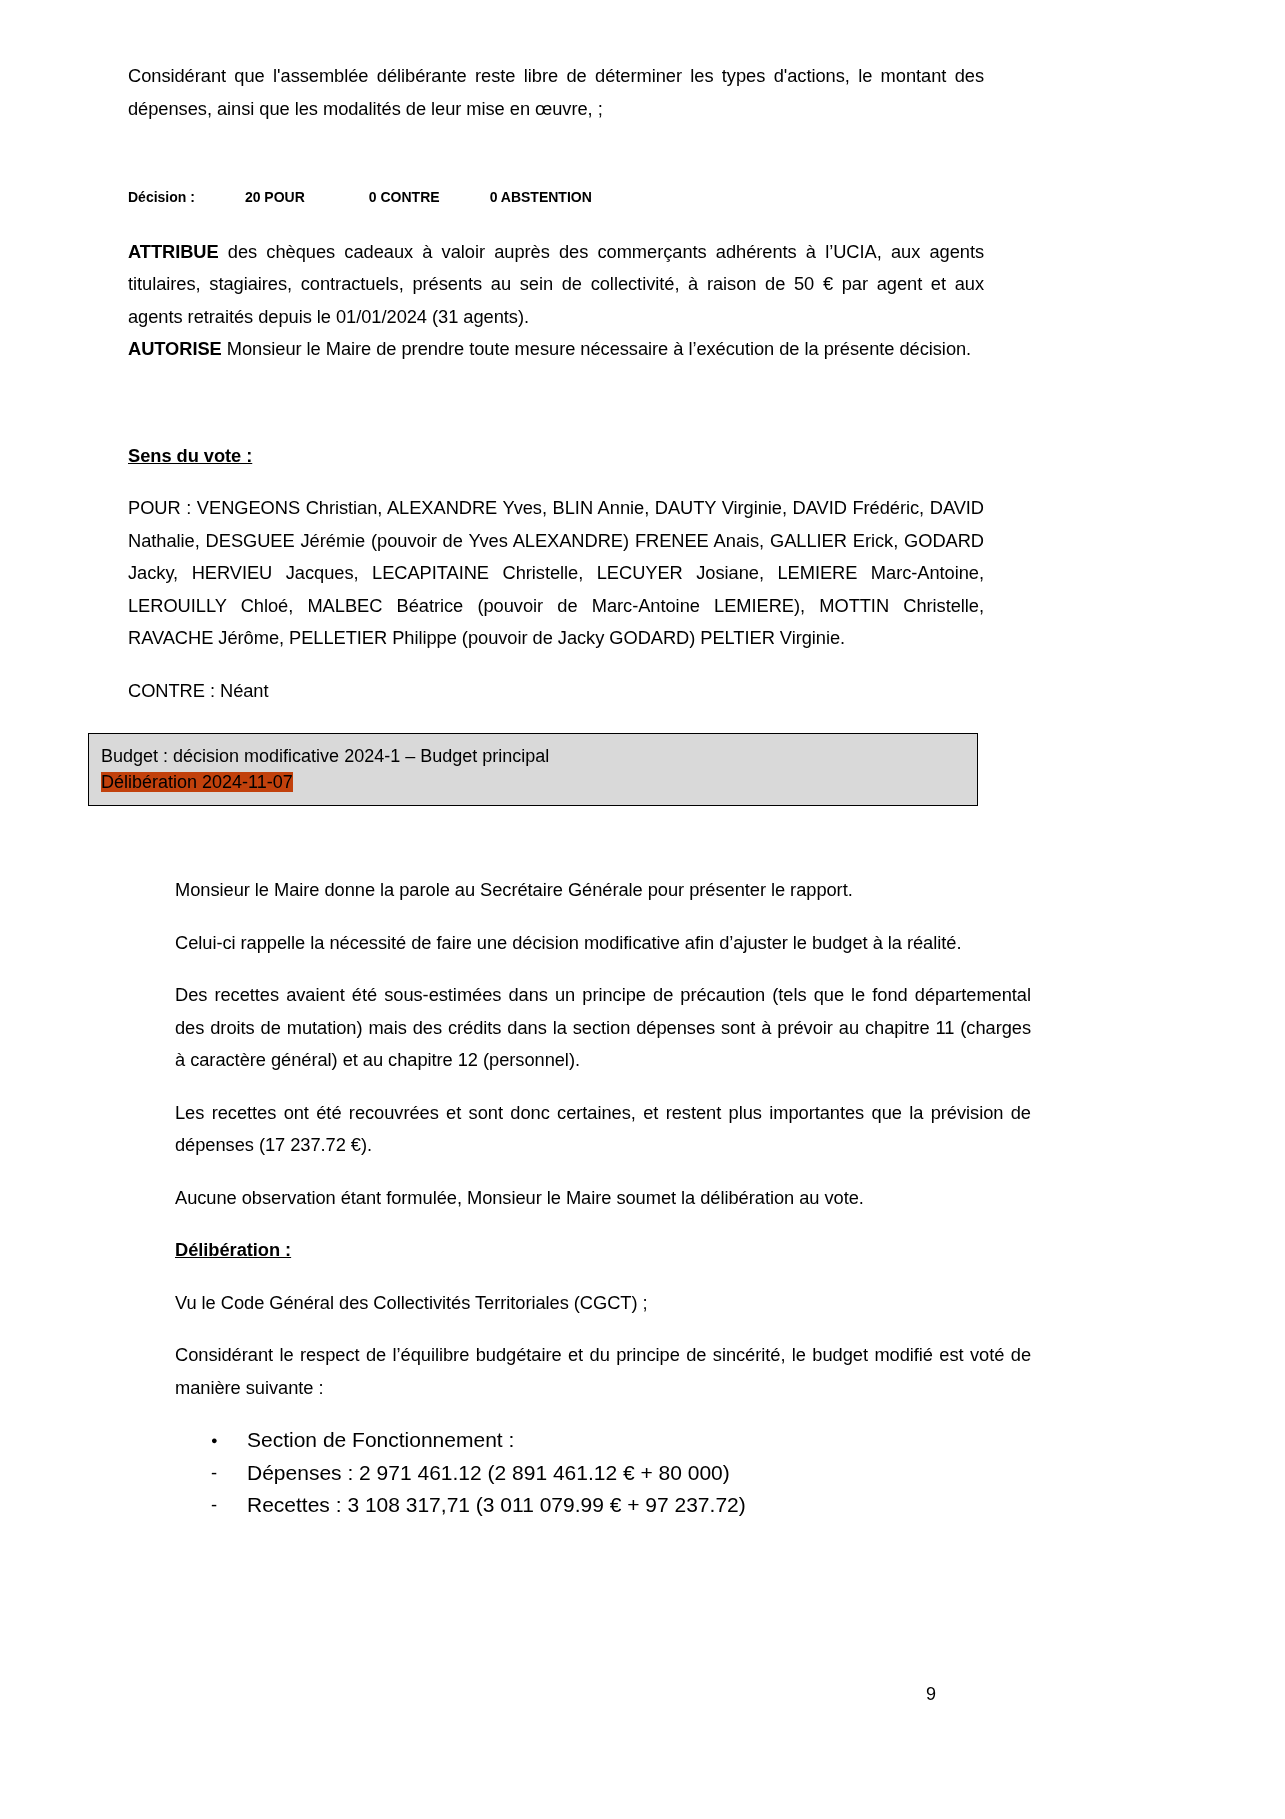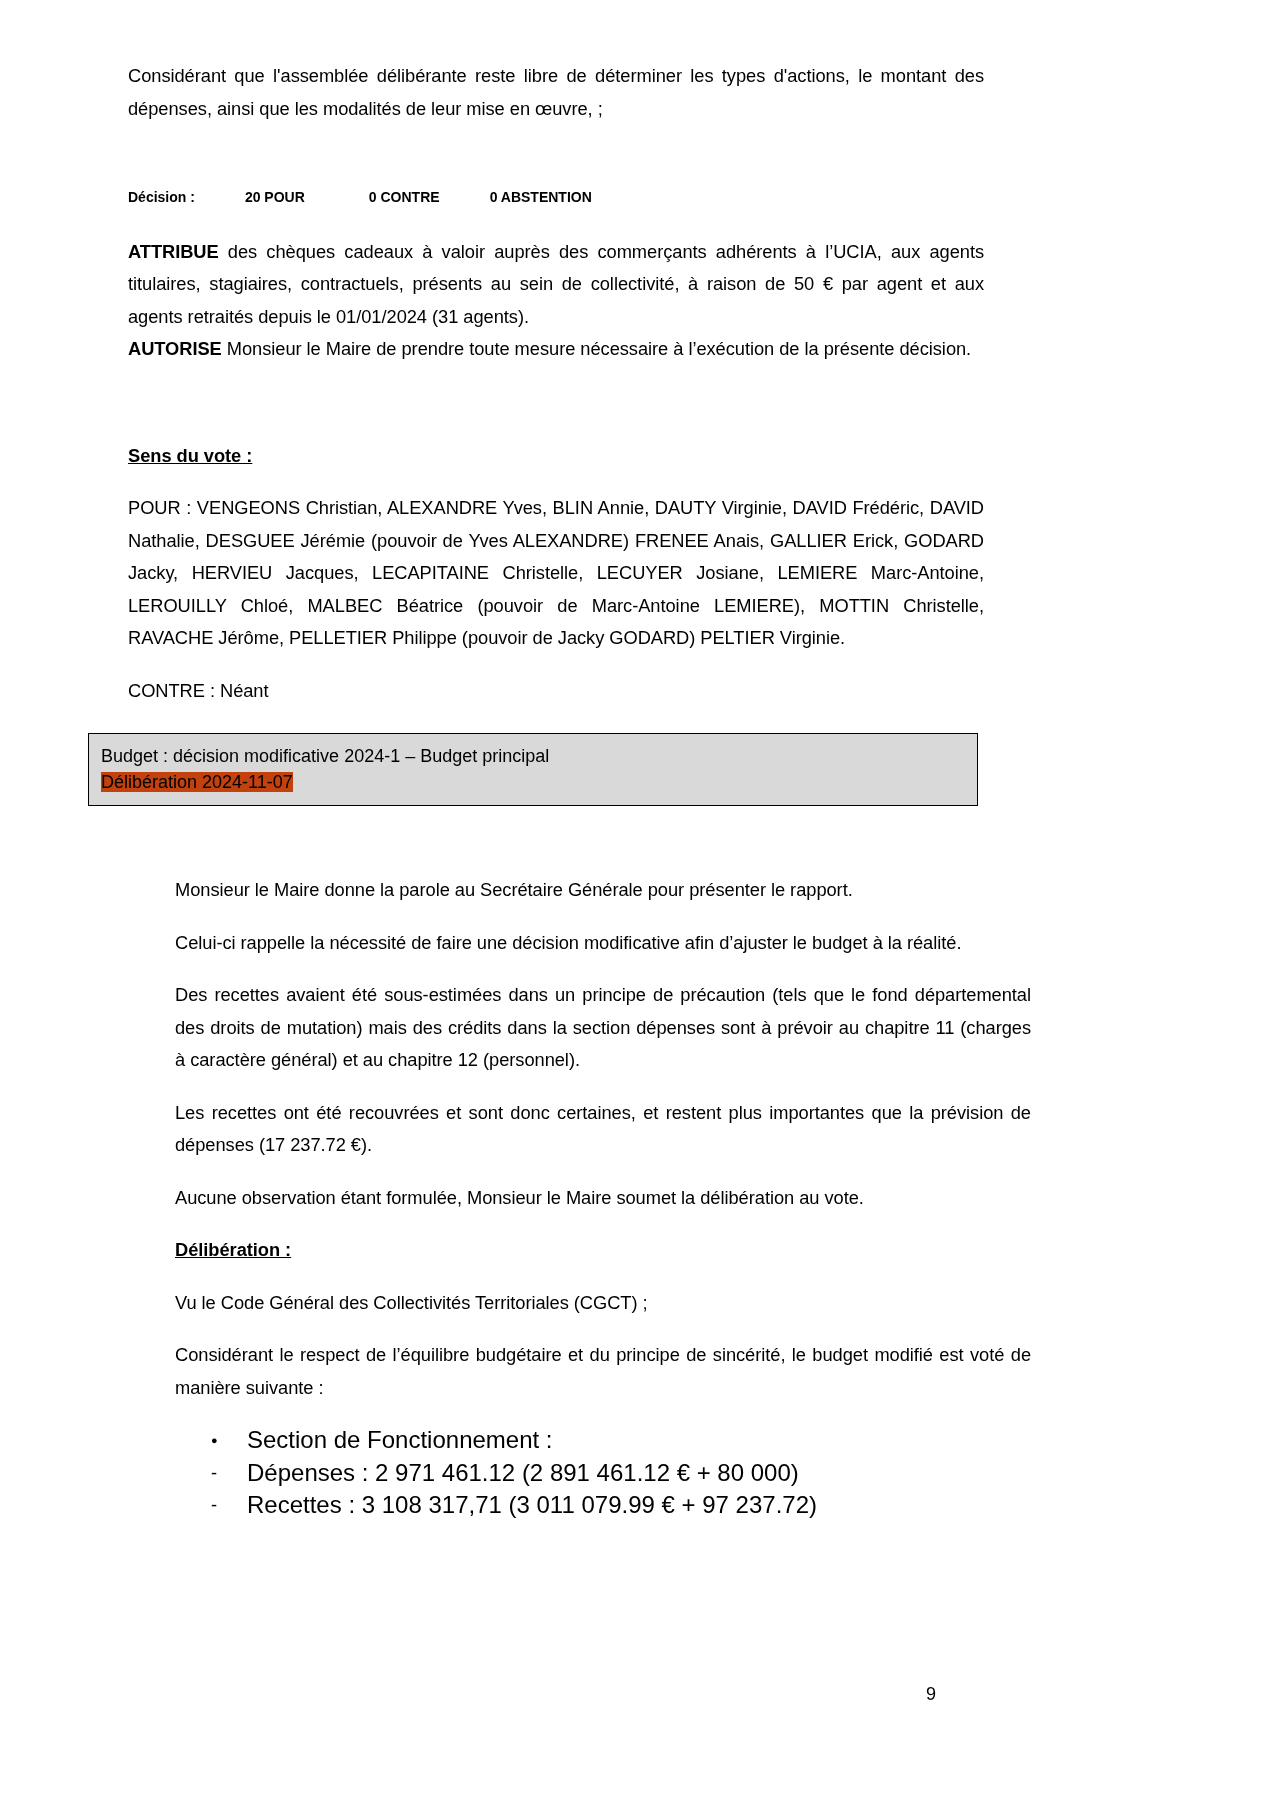--- a/index.html
+++ b/index.html
@@ -76,21 +76,21 @@
     top: 832px;
     width: 856px;
     margin-left: 47px;
   }
   ul.bullets, ul.dashes {
     margin: 0;
     padding: 0;
     list-style: none;
   }
   li.bullet-item, li.dash-item {
-    font-size: 24px;
+    font-size: 21px;
     line-height: 32.5px;
     position: relative;
     padding-left: 72px;
     margin: 0;
   }
   li.bullet-item::before {
     content: "\25CF";
     position: absolute;
     left: 36px;
     font-size: 11px;

